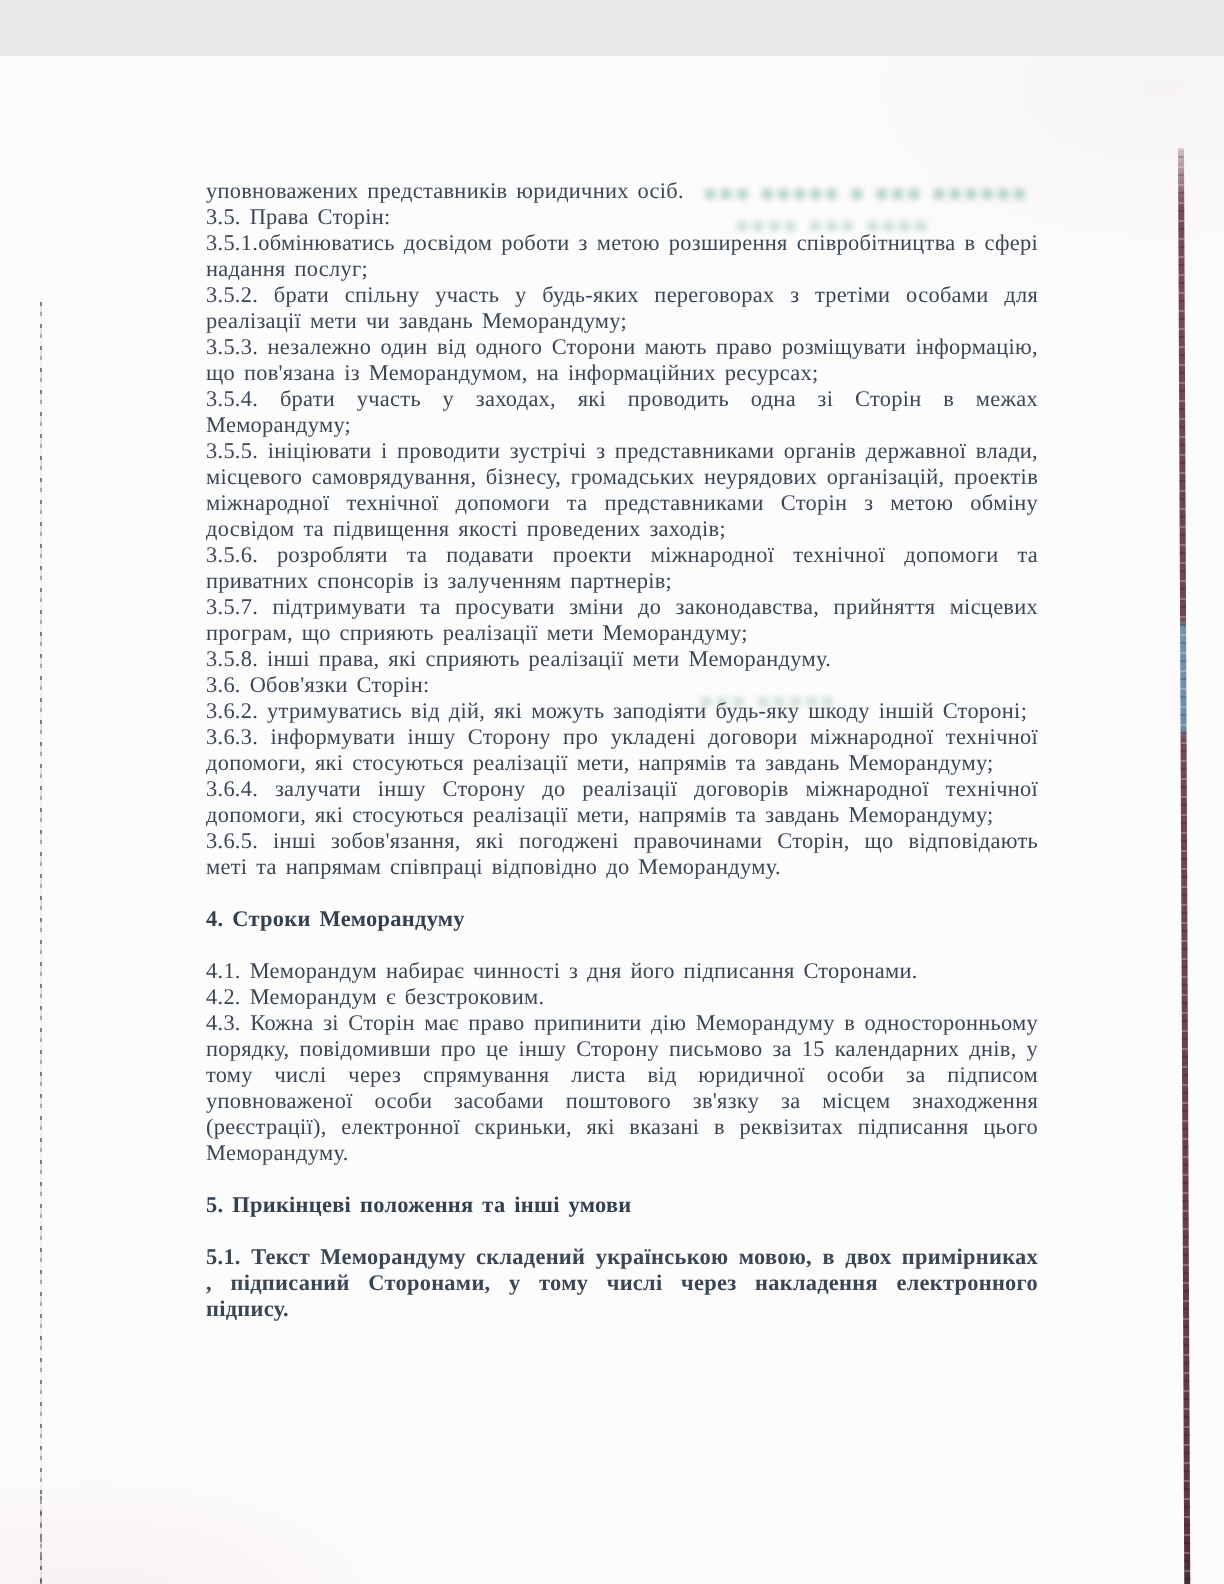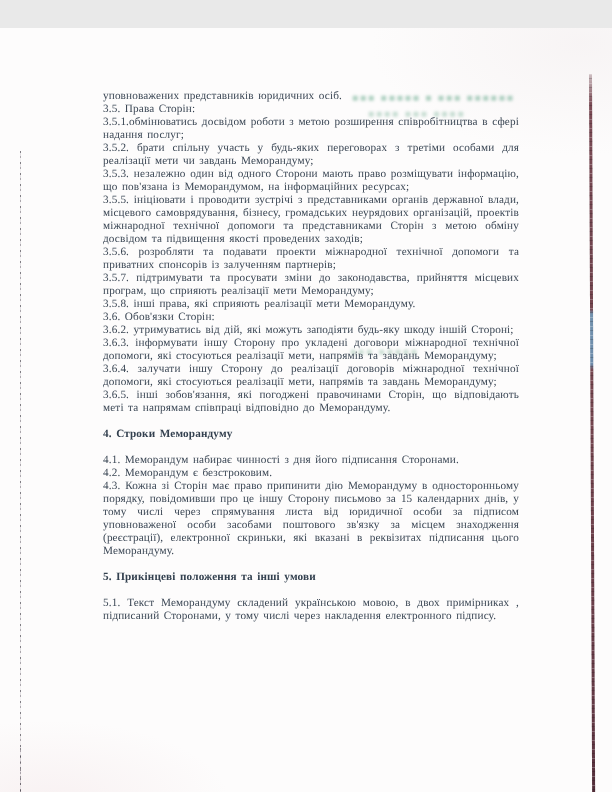--- a/index.html
+++ b/index.html
@@ -107,30 +107,31 @@
   <div class="bleed bleed-1">■■■ ■■■■■ ■ ■■■ ■■■■■■</div>
   <div class="bleed bleed-2">■■■■ ■■■ ■■■■</div>
   <div class="bleed bleed-3">■■■ ■■■■■</div>
 
   <div class="doc">
       <p>уповноважених представників юридичних осіб.</p>
       <p>3.5. Права Сторін:</p>
       <p>3.5.1.обмінюватись досвідом роботи з метою розширення співробітництва в сфері надання послуг;</p>
       <p>3.5.2. брати спільну участь у будь-яких переговорах з третіми особами для реалізації мети чи завдань Меморандуму;</p>
       <p>3.5.3. незалежно один від одного Сторони мають право розміщувати інформацію, що пов'язана із Меморандумом, на інформаційних ресурсах;</p>
+      <p>3.5.4. брати участь у заходах, які проводить одна зі Сторін в межах Меморандуму;</p>
       <p>3.5.5. ініціювати і проводити зустрічі з представниками органів державної влади, місцевого самоврядування, бізнесу, громадських неурядових організацій, проектів міжнародної технічної допомоги та представниками Сторін з метою обміну досвідом та підвищення якості проведених заходів;</p>
       <p>3.5.6. розробляти та подавати проекти міжнародної технічної допомоги та приватних спонсорів із залученням партнерів;</p>
       <p>3.5.7. підтримувати та просувати зміни до законодавства, прийняття місцевих програм, що сприяють реалізації мети Меморандуму;</p>
       <p>3.5.8. інші права, які сприяють реалізації мети Меморандуму.</p>
       <p>3.6. Обов'язки Сторін:</p>
       <p>3.6.2. утримуватись від дій, які можуть заподіяти будь-яку шкоду іншій Стороні;</p>
       <p>3.6.3. інформувати іншу Сторону про укладені договори міжнародної технічної допомоги, які стосуються реалізації мети, напрямів та завдань Меморандуму;</p>
       <p>3.6.4. залучати іншу Сторону до реалізації договорів міжнародної технічної допомоги, які стосуються реалізації мети, напрямів та завдань Меморандуму;</p>
       <p>3.6.5. інші зобов'язання, які погоджені правочинами Сторін, що відповідають меті та напрямам співпраці відповідно до Меморандуму.</p>
       <p class="bold" style="margin-top: 13px;">4. Строки Меморандуму</p>
       <p style="margin-top: 13px;">4.1. Меморандум набирає чинності з дня його підписання Сторонами.</p>
       <p>4.2. Меморандум є безстроковим.</p>
       <p>4.3. Кожна зі Сторін має право припинити дію Меморандуму в односторонньому порядку, повідомивши про це іншу Сторону письмово за 15 календарних днів, у тому числі через спрямування листа від юридичної особи за підписом уповноваженої особи засобами поштового зв'язку за місцем знаходження (реєстрації), електронної скриньки, які вказані в реквізитах підписання цього Меморандуму.</p>
       <p class="bold" style="margin-top: 13px;">5. Прикінцеві положення та інші умови</p>
-      <p style="margin-top: 13px;">5.1. Текст Меморандуму складений українською мовою, в двох примірниках , підписаний Сторонами, у тому числі через накладення електронного підпису.</p>
+      <p style="margin-top: 13px; font-weight: bold;">5.1. Текст Меморандуму складений українською мовою, в двох примірниках , підписаний Сторонами, у тому числі через накладення електронного підпису.</p>
     </div>
 
 </div>
 
 </body></html>

